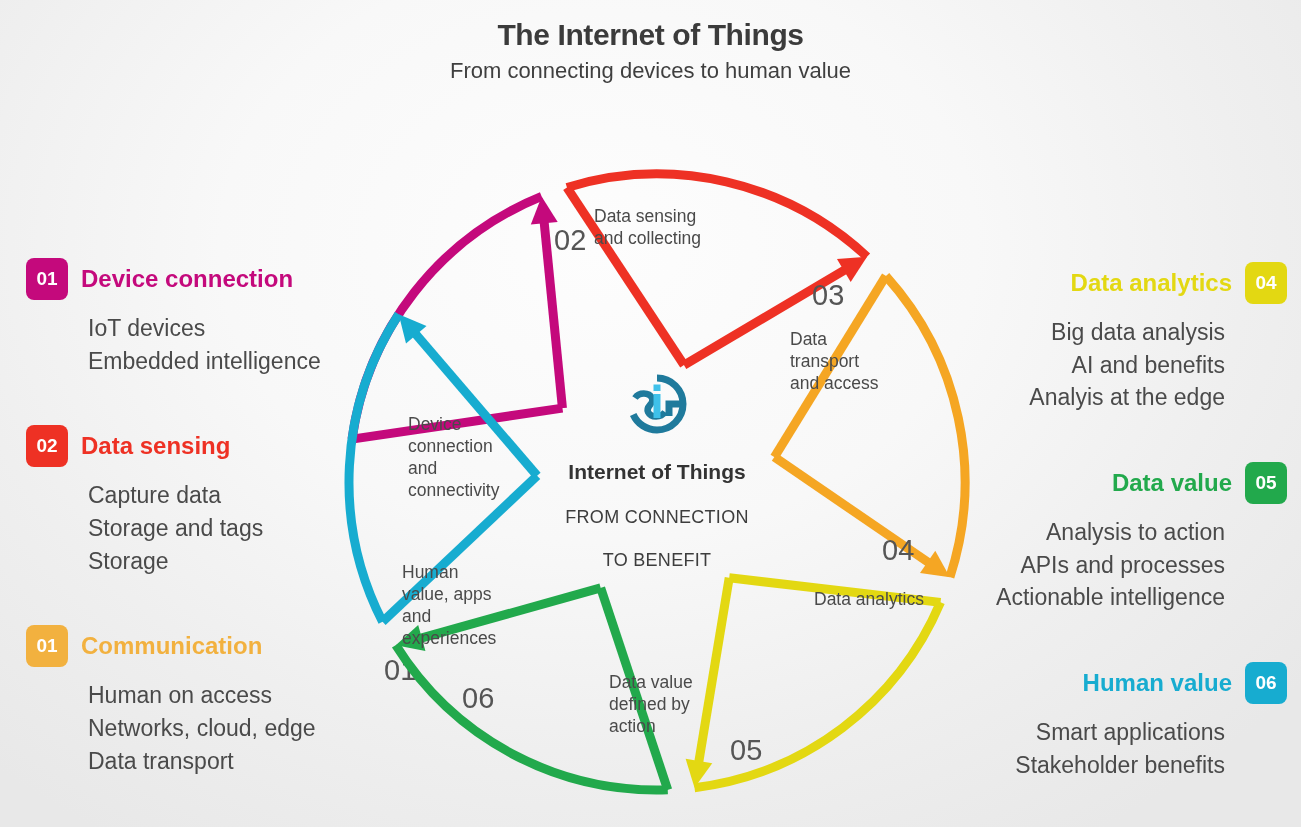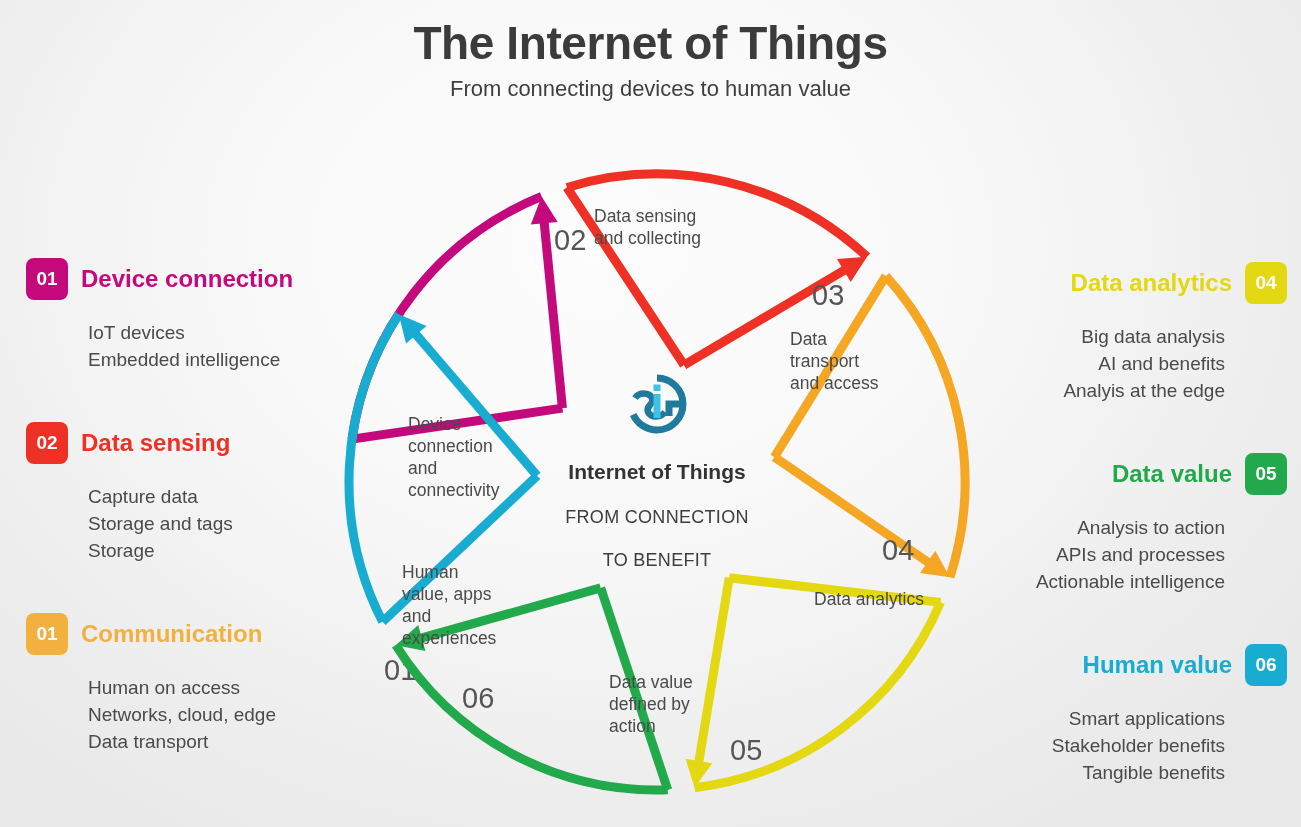--- a/index.html
+++ b/index.html
@@ -20,21 +20,21 @@
   }
 
   
   #header {
     position: absolute;
     top: 0; left: 0; right: 0;
     text-align: center;
     padding-top: 18px;
   }
   #main-title {
-    font-size: 46px;
+    font-size: 30px;
     font-weight: bold;
     color: #3b3b3b;
     letter-spacing: -0.4px;
     line-height: 1.12;
   }
   #sub-title {
     font-size: 22px;
     font-weight: normal;
     color: #3f3f3f;
     line-height: 1.2;
@@ -73,22 +73,22 @@
     flex: 0 0 auto;
     box-sizing: border-box;
   }
   .side-title {
     font-size: 24px;
     font-weight: bold;
     line-height: 1.1;
     white-space: nowrap;
   }
   .side-lines {
-    margin-top: 20px;
-    font-size: 19px;
+    margin-top: 12px;
+    font-size: 23px;
     color: #4a4a4a;
     line-height: 1.42;
     padding-left: 62px;
   }
   #right-panel .side-lines {
     padding-left: 0;
     padding-right: 62px;
     text-align: right;
   }
   .side-lines div { white-space: nowrap; }
@@ -211,21 +211,20 @@
         </div>
       </div>
       <div class="side-item">
         <div class="side-head">
           <div class="badge" style="background: rgb(23, 172, 208);">06</div>
           <div class="side-title" style="color: rgb(23, 172, 208);">Human value</div>
         </div>
         <div class="side-lines">
           <div>Smart applications</div>
           <div>Stakeholder benefits</div>
-          <div>Tangible benefits</div>
         </div>
       </div>
     </div>
 
   <div id="wheel-wrap">
     <svg id="wheel" viewBox="0 0 670 660" xmlns="http://www.w3.org/2000/svg">
         <path d="M 29.99743482759635 279.13468490429983 A 308 308 0 0 1 219.62116922789903 36.42737279342953" fill="none" stroke="#C4097C" stroke-width="9" stroke-linecap="butt" stroke-linejoin="miter"></path>
         <path d="M 29.99743482759635 279.13468490429983 L 240.4387095671933 248.12062296092105" fill="none" stroke="#C4097C" stroke-width="9" stroke-linecap="butt" stroke-linejoin="miter"></path>
         <path d="M 240.4387095671933 248.12062296092105 L 221.18702793928583 52.350566144512534" fill="none" stroke="#C4097C" stroke-width="9" stroke-linecap="butt" stroke-linejoin="miter"></path>
         <polygon points="219.62116922789903,36.42737279342953 235.69875019334054,61.976568285649485 208.82836141338797,64.61895486111472" fill="#C4097C"></polygon>

